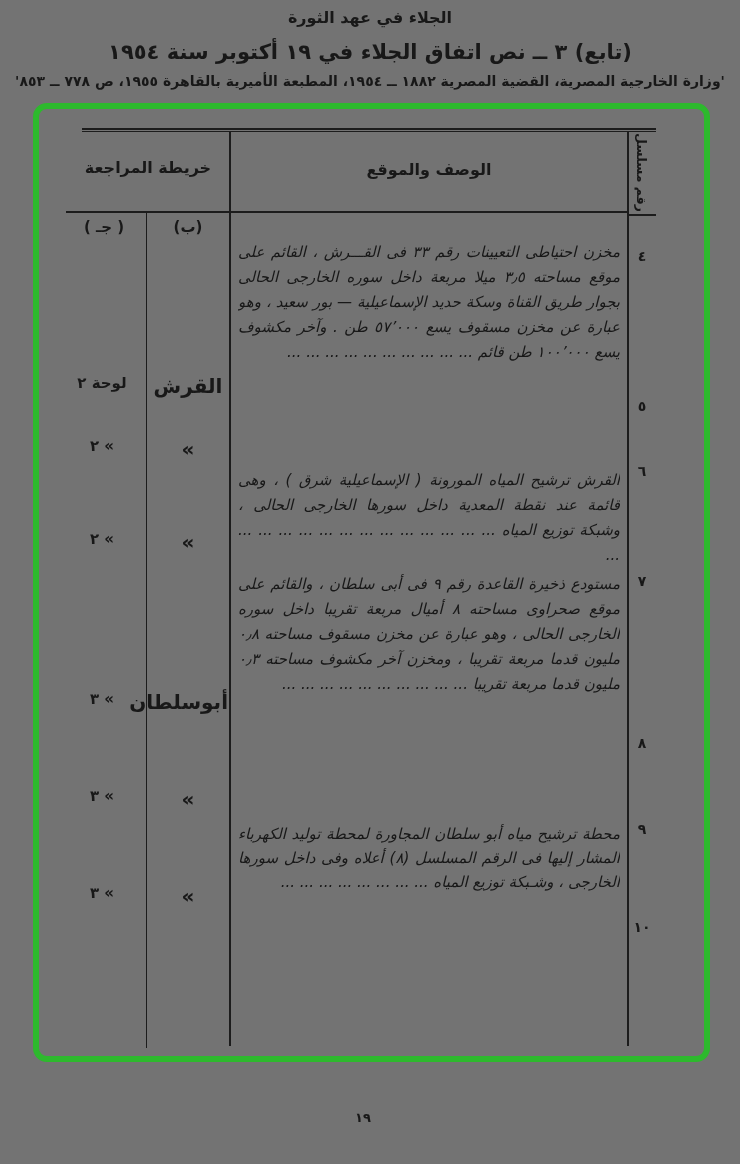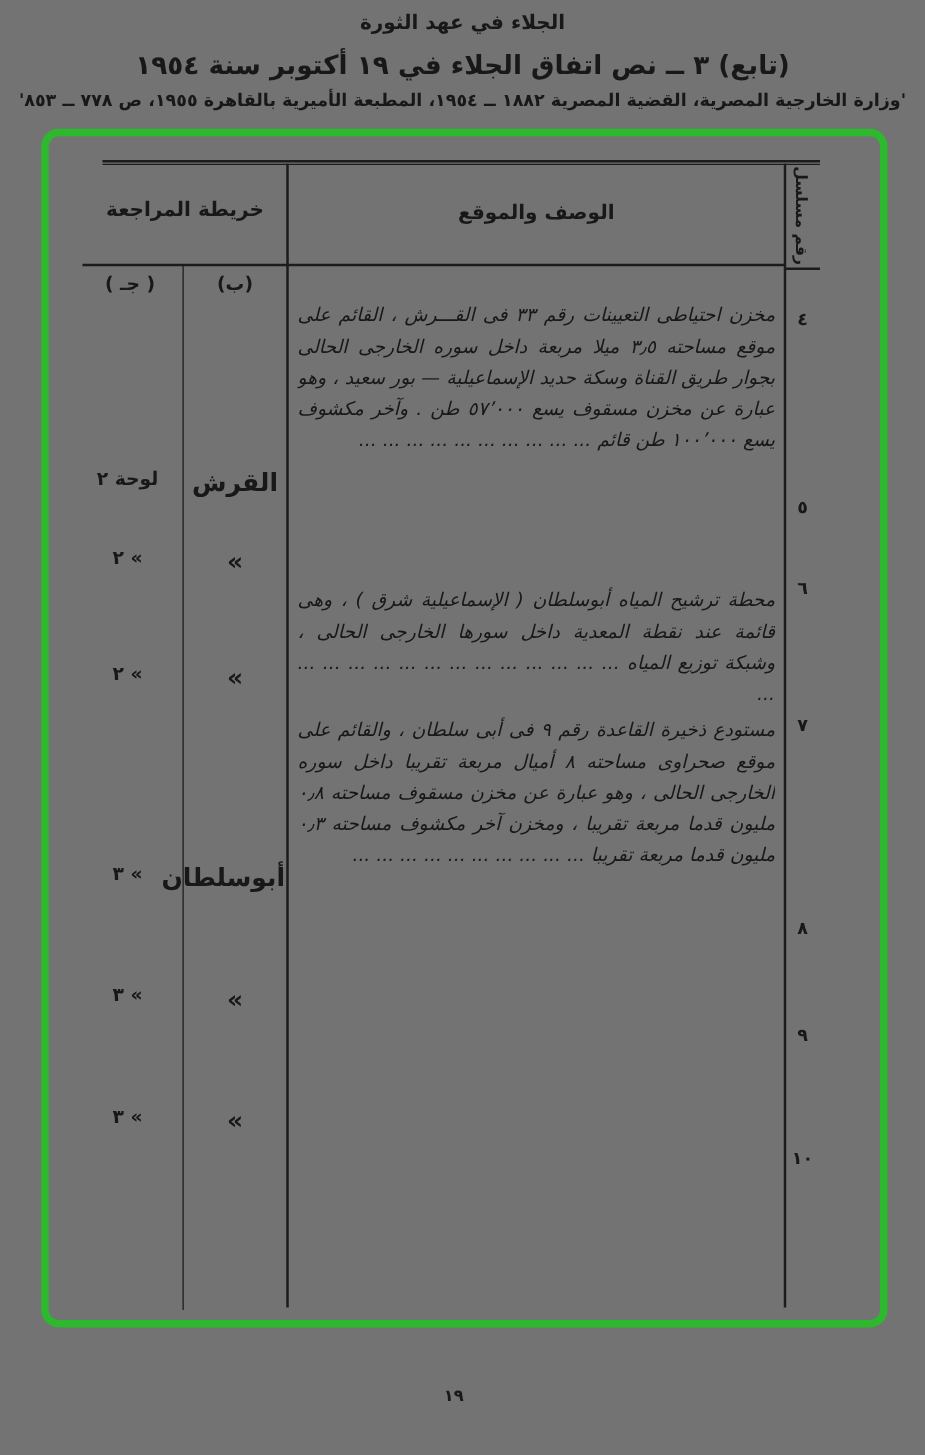--- a/index.html
+++ b/index.html
@@ -134,22 +134,23 @@
 
   <div class="serial s4">٤</div>
   <div class="serial s5">٥</div>
   <div class="serial s6">٦</div>
   <div class="serial s7">٧</div>
   <div class="serial s8">٨</div>
   <div class="serial s9">٩</div>
   <div class="serial s10">١٠</div>
 
   <div class="desc d4">مخزن احتياطى التعيينات رقم ٣٣ فى القـــرش ، القائم على موقع مساحته ٣٫٥ ميلا مربعة داخل سوره الخارجى الحالى بجوار طريق القناة وسكة حديد الإسماعيلية — بور سعيد ، وهو عبارة عن مخزن مسقوف يسع ٥٧٬٠٠٠ طن . وآخر مكشوف يسع ١٠٠٬٠٠٠ طن قائم ... ... ... ... ... ... ... ... ... ...</div>
-  <div class="desc d6">محطة ترشيح المياه أبوسلطان ( الإسماعيلية شرق ) ، وهى قائمة عند نقطة المعدية داخل سورها الخارجى الحالى ، وشبكة توزيع المياه ... ... ... ... ... ... ... ... ... ... ... ... ... ...</div>
+  <div class="desc d6">القرش ترشيح المياه المورونة ( الإسماعيلية شرق ) ، وهى قائمة عند نقطة المعدية داخل سورها الخارجى الحالى ، وشبكة توزيع المياه ... ... ... ... ... ... ... ... ... ... ... ... ... ...</div>
   <div class="desc d7">مستودع ذخيرة القاعدة رقم ٩ فى أبى سلطان ، والقائم على موقع صحراوى مساحته ٨ أميال مربعة تقريبا داخل سوره الخارجى الحالى ، وهو عبارة عن مخزن مسقوف مساحته ٠٫٨ مليون قدما مربعة تقريبا ، ومخزن آخر مكشوف مساحته ٠٫٣ مليون قدما مربعة تقريبا ... ... ... ... ... ... ... ... ... ...</div>
+  <div class="desc d9">محطة ترشيح مياه أبو سلطان المجاورة لمحطة توليد الكهرباء المشار إليها فى الرقم المسلسل (٨) أعلاه وفى داخل سورها الخارجى ، وشـبكة توزيع المياه ... ... ... ... ... ... ... ...</div>
 
   <div class="mapb m4">القرش</div>
   <div class="mapb m5">»</div>
   <div class="mapb m6">»</div>
   <div class="mapb m7">أبوسلطان</div>
   <div class="mapb m8">»</div>
   <div class="mapb m9">»</div>
 
   <div class="mapj m4">لوحة ٢</div>
   <div class="mapj m5">» ٢</div>

